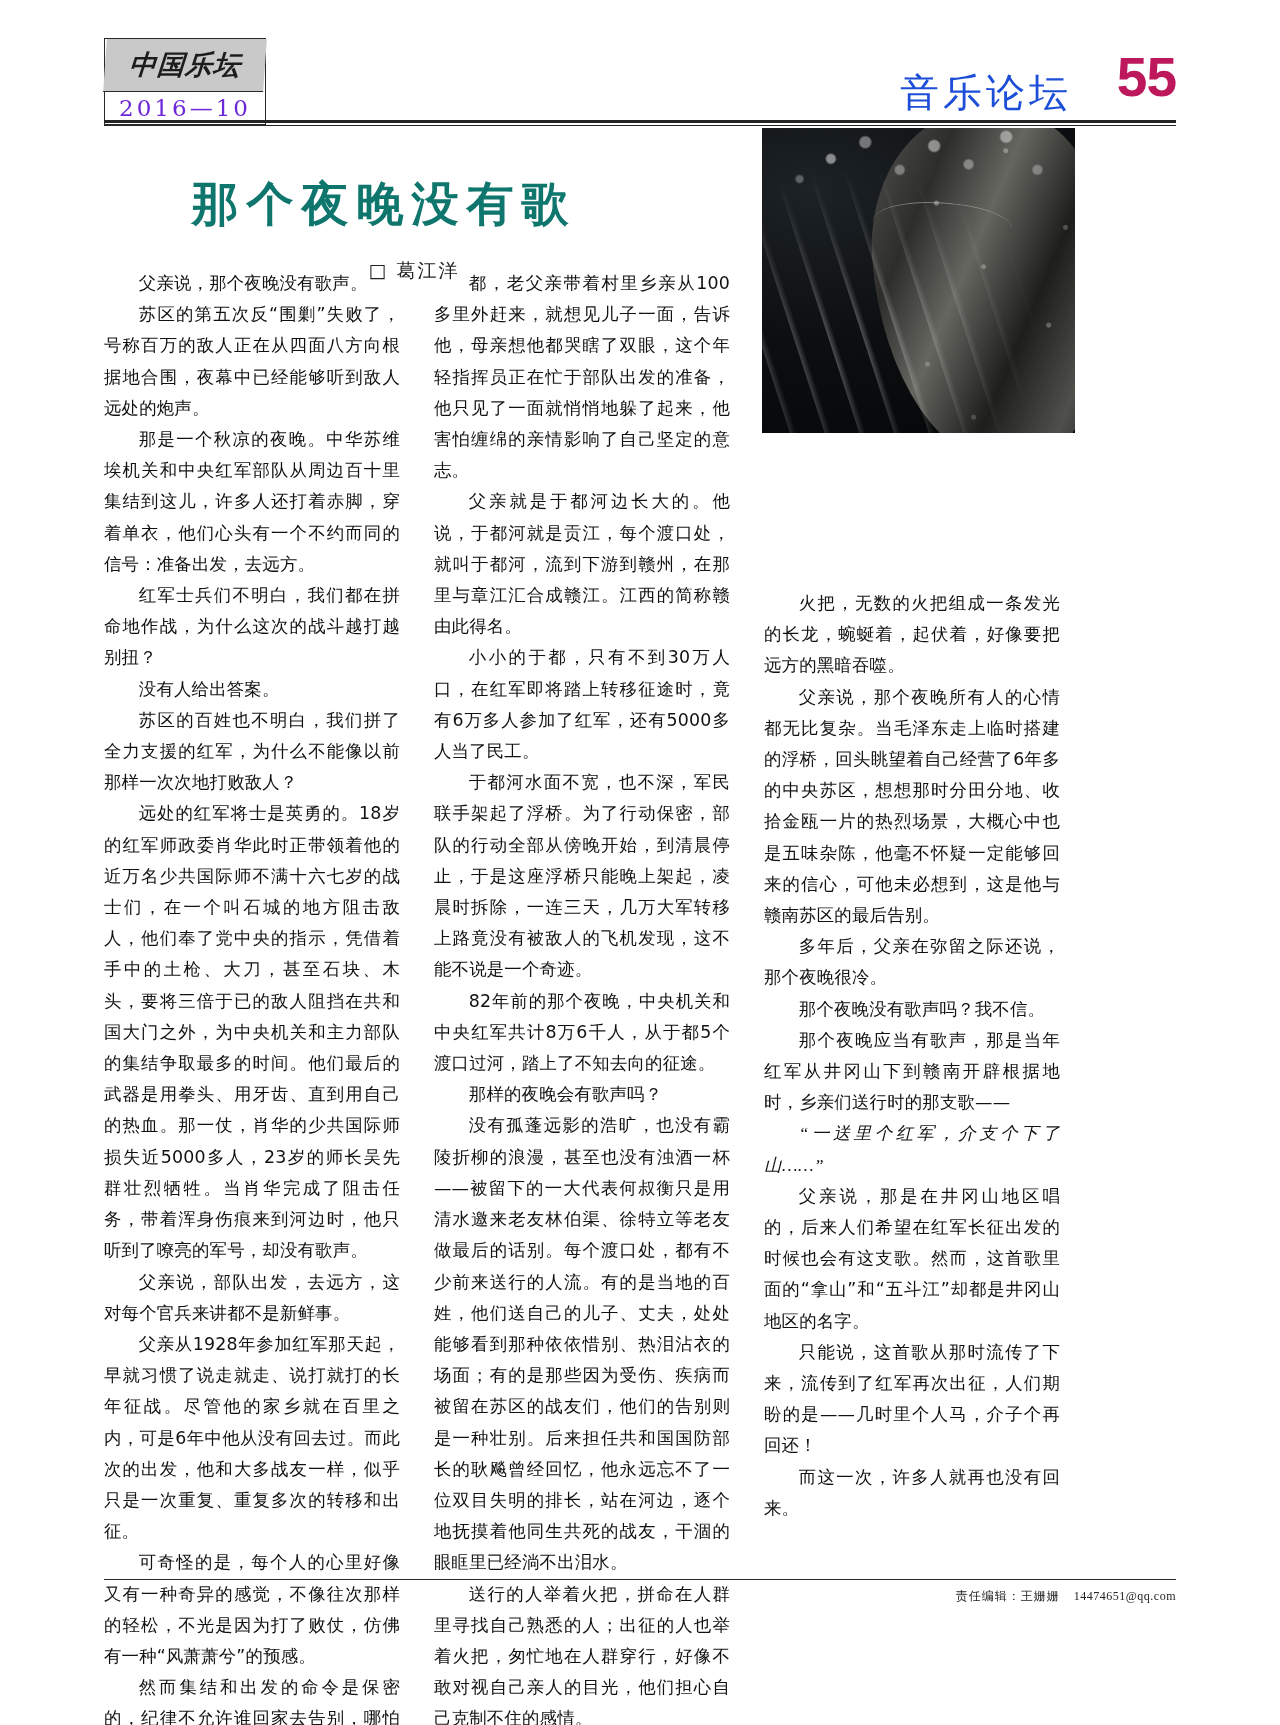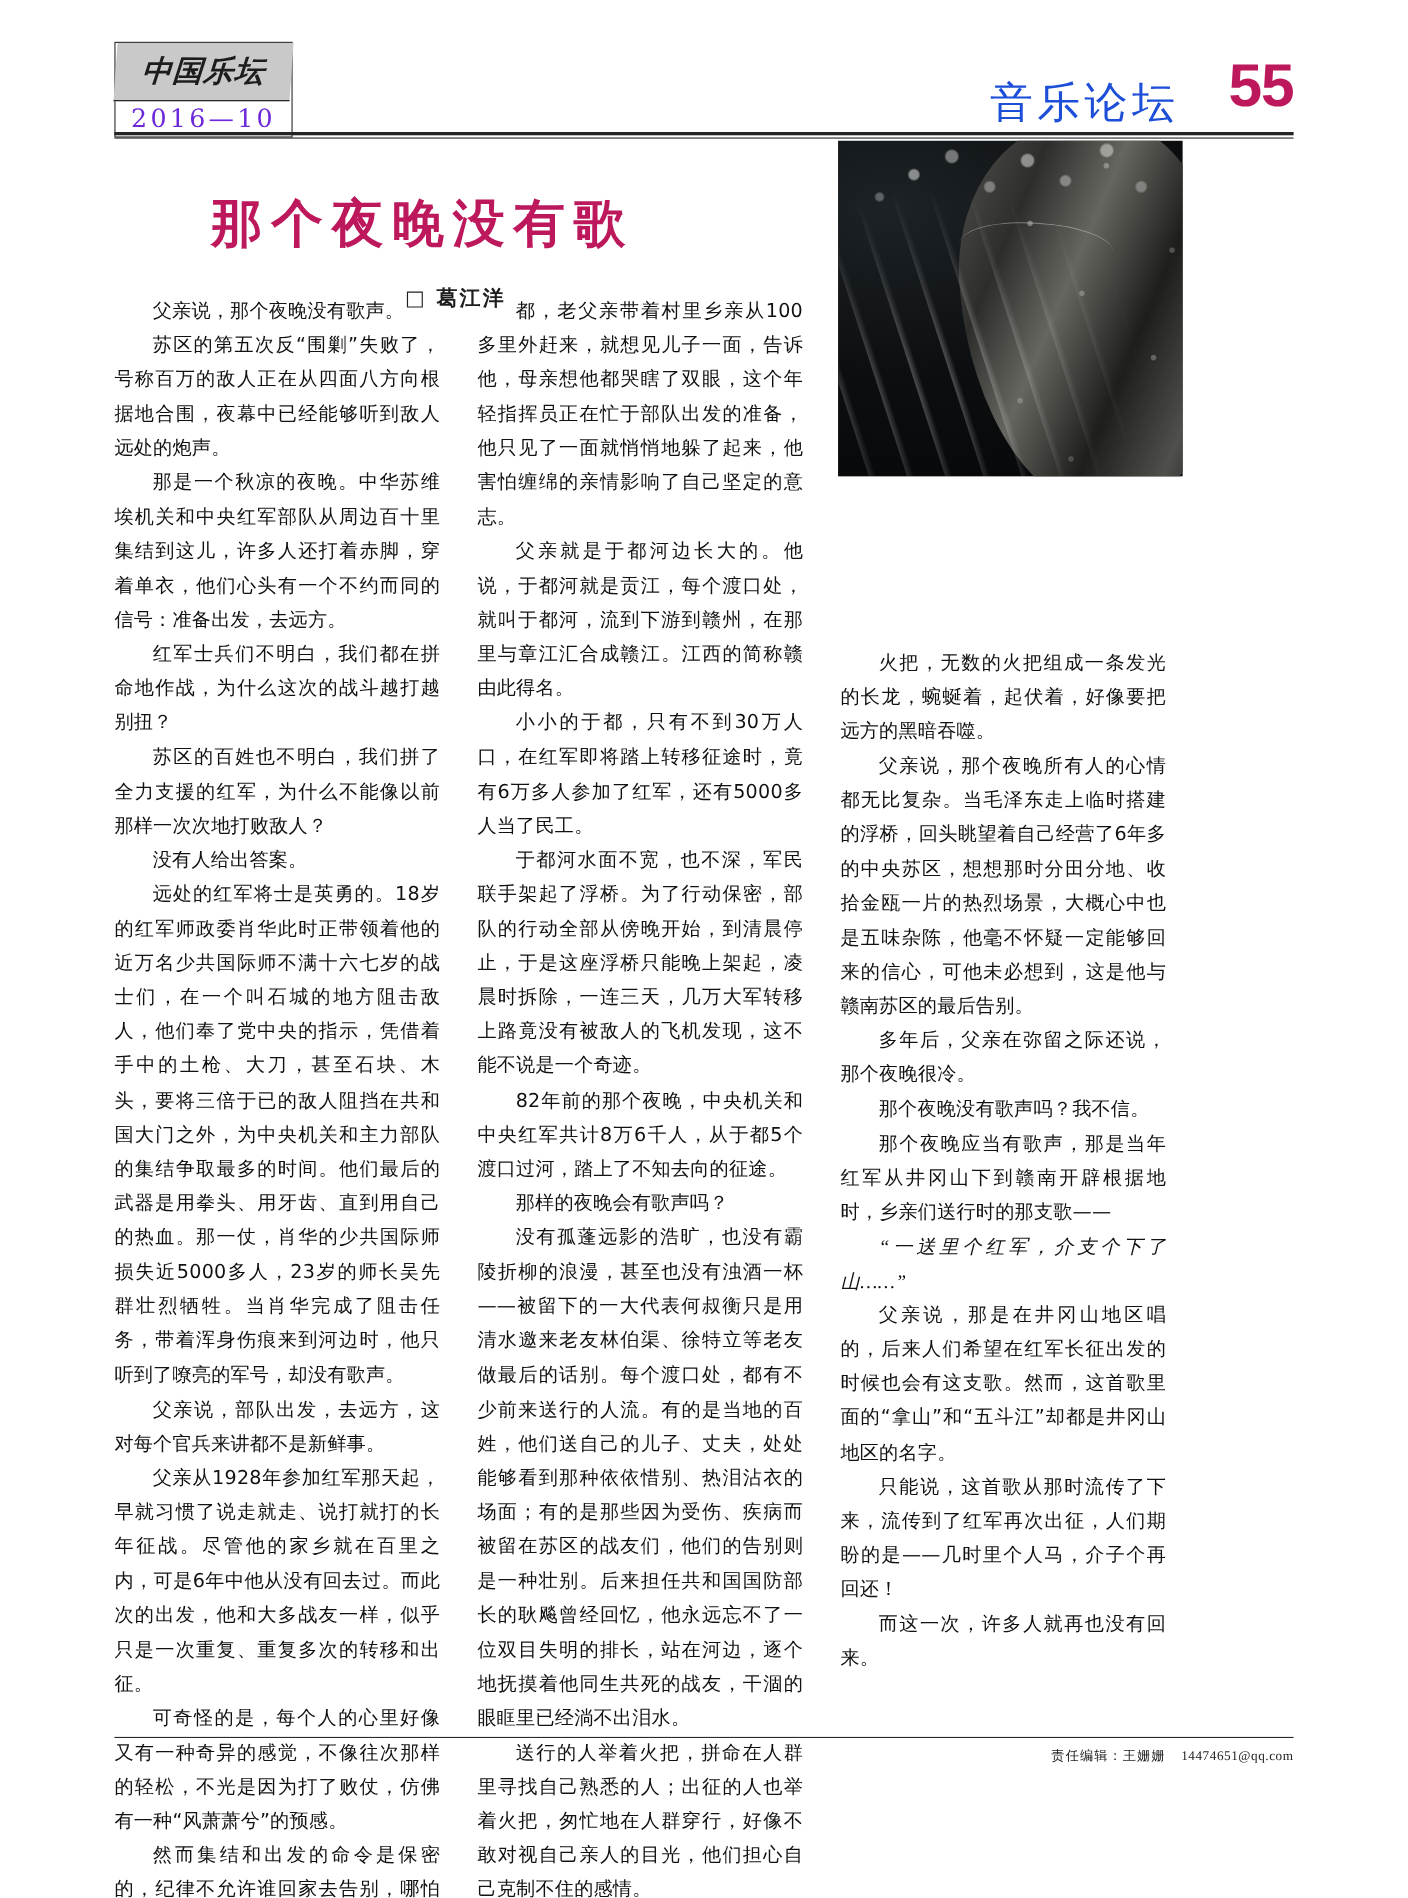--- a/index.html
+++ b/index.html
@@ -89,32 +89,31 @@
     position:absolute;
     left:104px;top:150px;
     width:560px;
     text-align:center;
   }
   .article-title{
     font-family:"DejaVu Serif","Liberation Serif",serif;
     font-size:47px;
     font-weight:700;
     letter-spacing:8px;
-    color:#be185d;
+    color:#0f766e;
     margin:26px 0 0 0;
     line-height:1.2;
   }
   .byline{
     margin-top:26px;
     font-family:"DejaVu Serif","Liberation Serif",serif;
     font-size:19px;
     letter-spacing:2px;
     color:#1e1e1e;
     padding-left:60px;
-    font-weight:bold;
   }
 
   
   .photo-frame{
     position:absolute;
     left:762px;top:128px;
     width:313px;height:305px;
     overflow:hidden;
     background:#0a0a0a;
   }
@@ -262,22 +261,22 @@
     <div class="branch"></div>
     <div class="streaks"></div>
   </div>
 
   <div class="columns">
     <div class="col" id="col1">
         <p>父亲说，那个夜晚没有歌声。</p>
         <p>苏区的第五次反“围剿”失败了，号称百万的敌人正在从四面八方向根据地合围，夜幕中已经能够听到敌人远处的炮声。</p>
         <p>那是一个秋凉的夜晚。中华苏维埃机关和中央红军部队从周边百十里集结到这儿，许多人还打着赤脚，穿着单衣，他们心头有一个不约而同的信号：准备出发，去远方。</p>
         <p>红军士兵们不明白，我们都在拼命地作战，为什么这次的战斗越打越别扭？</p>
+        <p>没有人给出答案。</p>
         <p>苏区的百姓也不明白，我们拼了全力支援的红军，为什么不能像以前那样一次次地打败敌人？</p>
-        <p>没有人给出答案。</p>
         <p>远处的红军将士是英勇的。18岁的红军师政委肖华此时正带领着他的近万名少共国际师不满十六七岁的战士们，在一个叫石城的地方阻击敌人，他们奉了党中央的指示，凭借着手中的土枪、大刀，甚至石块、木头，要将三倍于已的敌人阻挡在共和国大门之外，为中央机关和主力部队的集结争取最多的时间。他们最后的武器是用拳头、用牙齿、直到用自己的热血。那一仗，肖华的少共国际师损失近5000多人，23岁的师长吴先群壮烈牺牲。当肖华完成了阻击任务，带着浑身伤痕来到河边时，他只听到了嘹亮的军号，却没有歌声。</p>
         <p>父亲说，部队出发，去远方，这对每个官兵来讲都不是新鲜事。</p>
         <p>父亲从1928年参加红军那天起，早就习惯了说走就走、说打就打的长年征战。尽管他的家乡就在百里之内，可是6年中他从没有回去过。而此次的出发，他和大多战友一样，似乎只是一次重复、重复多次的转移和出征。</p>
         <p>可奇怪的是，每个人的心里好像又有一种奇异的感觉，不像往次那样的轻松，不光是因为打了败仗，仿佛有一种“风萧萧兮”的预感。</p>
         <p>然而集结和出发的命令是保密的，纪律不允许谁回家去告别，哪怕你能够看到自家闪亮的油灯，能够听到自家婴儿的啼哭。</p>
       </div>
     <div class="col" id="col2">
         <p>都，老父亲带着村里乡亲从100多里外赶来，就想见儿子一面，告诉他，母亲想他都哭瞎了双眼，这个年轻指挥员正在忙于部队出发的准备，他只见了一面就悄悄地躲了起来，他害怕缠绵的亲情影响了自己坚定的意志。</p>
         <p>父亲就是于都河边长大的。他说，于都河就是贡江，每个渡口处，就叫于都河，流到下游到赣州，在那里与章江汇合成赣江。江西的简称赣由此得名。</p>
         <p>小小的于都，只有不到30万人口，在红军即将踏上转移征途时，竟有6万多人参加了红军，还有5000多人当了民工。</p>

